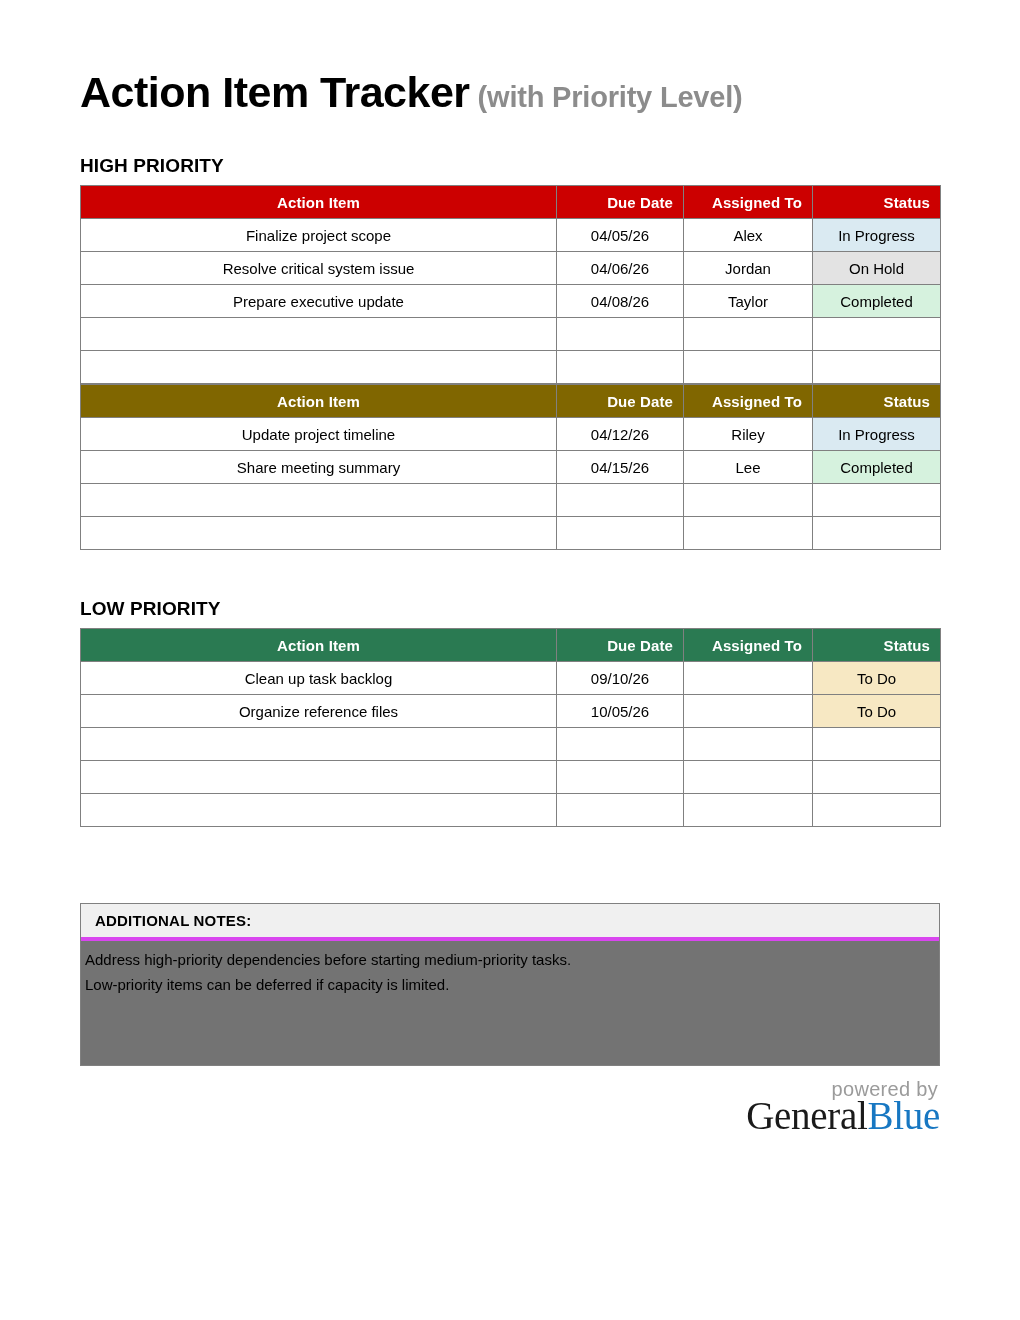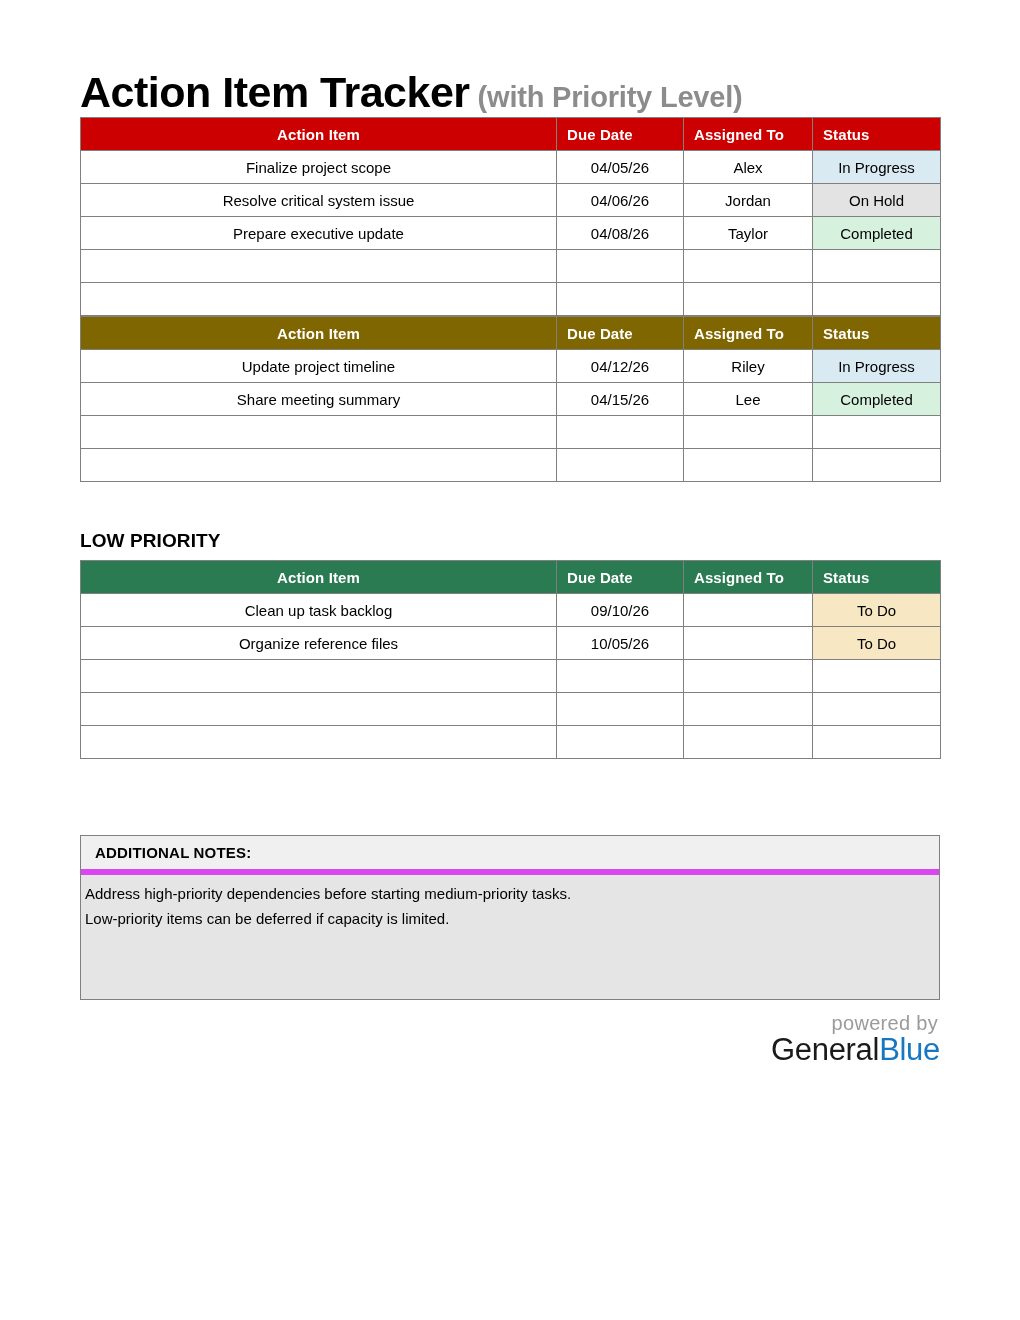--- a/index.html
+++ b/index.html
@@ -79,21 +79,21 @@
   table.grid thead th {
     color: #ffffff;
     font-weight: bold;
     font-size: 15px;
     letter-spacing: 0.1px;
     border-color: #808080;
   }
   th.h-item   { text-align: center; }
   th.h-due,
   th.h-assign,
-  th.h-status { text-align: left; }
+  th.h-status { text-align: right; }
 
   td.c-action { text-align: center; }
   td.c-date,
   td.c-person,
   td.c-stat   { text-align: center; }
   td.c-person { background: #efefef; }
 
   
   .tbl-high  thead th { background: #cc0000; }
   .tbl-med   thead th { background: #806600; }
@@ -108,32 +108,32 @@
 
   
   .notes {
     width: 860px;
     margin-top: 76px;
     border: 1px solid #808080;
     box-sizing: border-box;
   }
   .notes-header {
     background: #f0f0f0;
-    border-bottom: 6px solid #d946ef;
+    border-bottom: 4px solid #d946ef;
     height: 33px;
     line-height: 33px;
     padding: 0 14px;
     font-size: 15px;
     font-weight: bold;
     letter-spacing: 0.2px;
   }
   .notes-body {
     height: 118px;
     padding: 6px 4px 0 4px;
-    background: #e5e5e5;
+    background: #737373;
   }
   .notes-line {
     font-size: 15px;
     line-height: 25px;
     color: #000000;
     padding-left: 0;
   }
 
   
   .footer {
@@ -142,37 +142,39 @@
     text-align: right;
   }
   .powered-by {
     font-size: 20px;
     color: #9b9b9b;
     letter-spacing: 0.3px;
     line-height: 18px;
     margin-right: 2px;
   }
   .logo {
-    font-size: 31px;
+    font-size: 39px;
     line-height: 36px;
     letter-spacing: -0.3px;
+    font-family: Liberation Serif, serif;
   }
   .logo-general { color: #1a1a1a; }
   .logo-blue    { color: #1777c2; }
 </style>
 </head>
 <body>
 
 <div class="page">
 
   <div class="title-row">
     <span class="title-main">Action Item Tracker</span><span class="title-sub">(with Priority Level)</span>
   </div>
 
   <div id="sections-host">
+      <div class="section-heading sec-high">HIGH PRIORITY</div>
       <table class="grid tbl-high">
         <colgroup>
           <col class="c-item">
           <col class="c-due">
           <col class="c-assign">
           <col class="c-status">
         </colgroup>
         <thead>
           <tr>
             <th class="h-item">Action Item</th>

